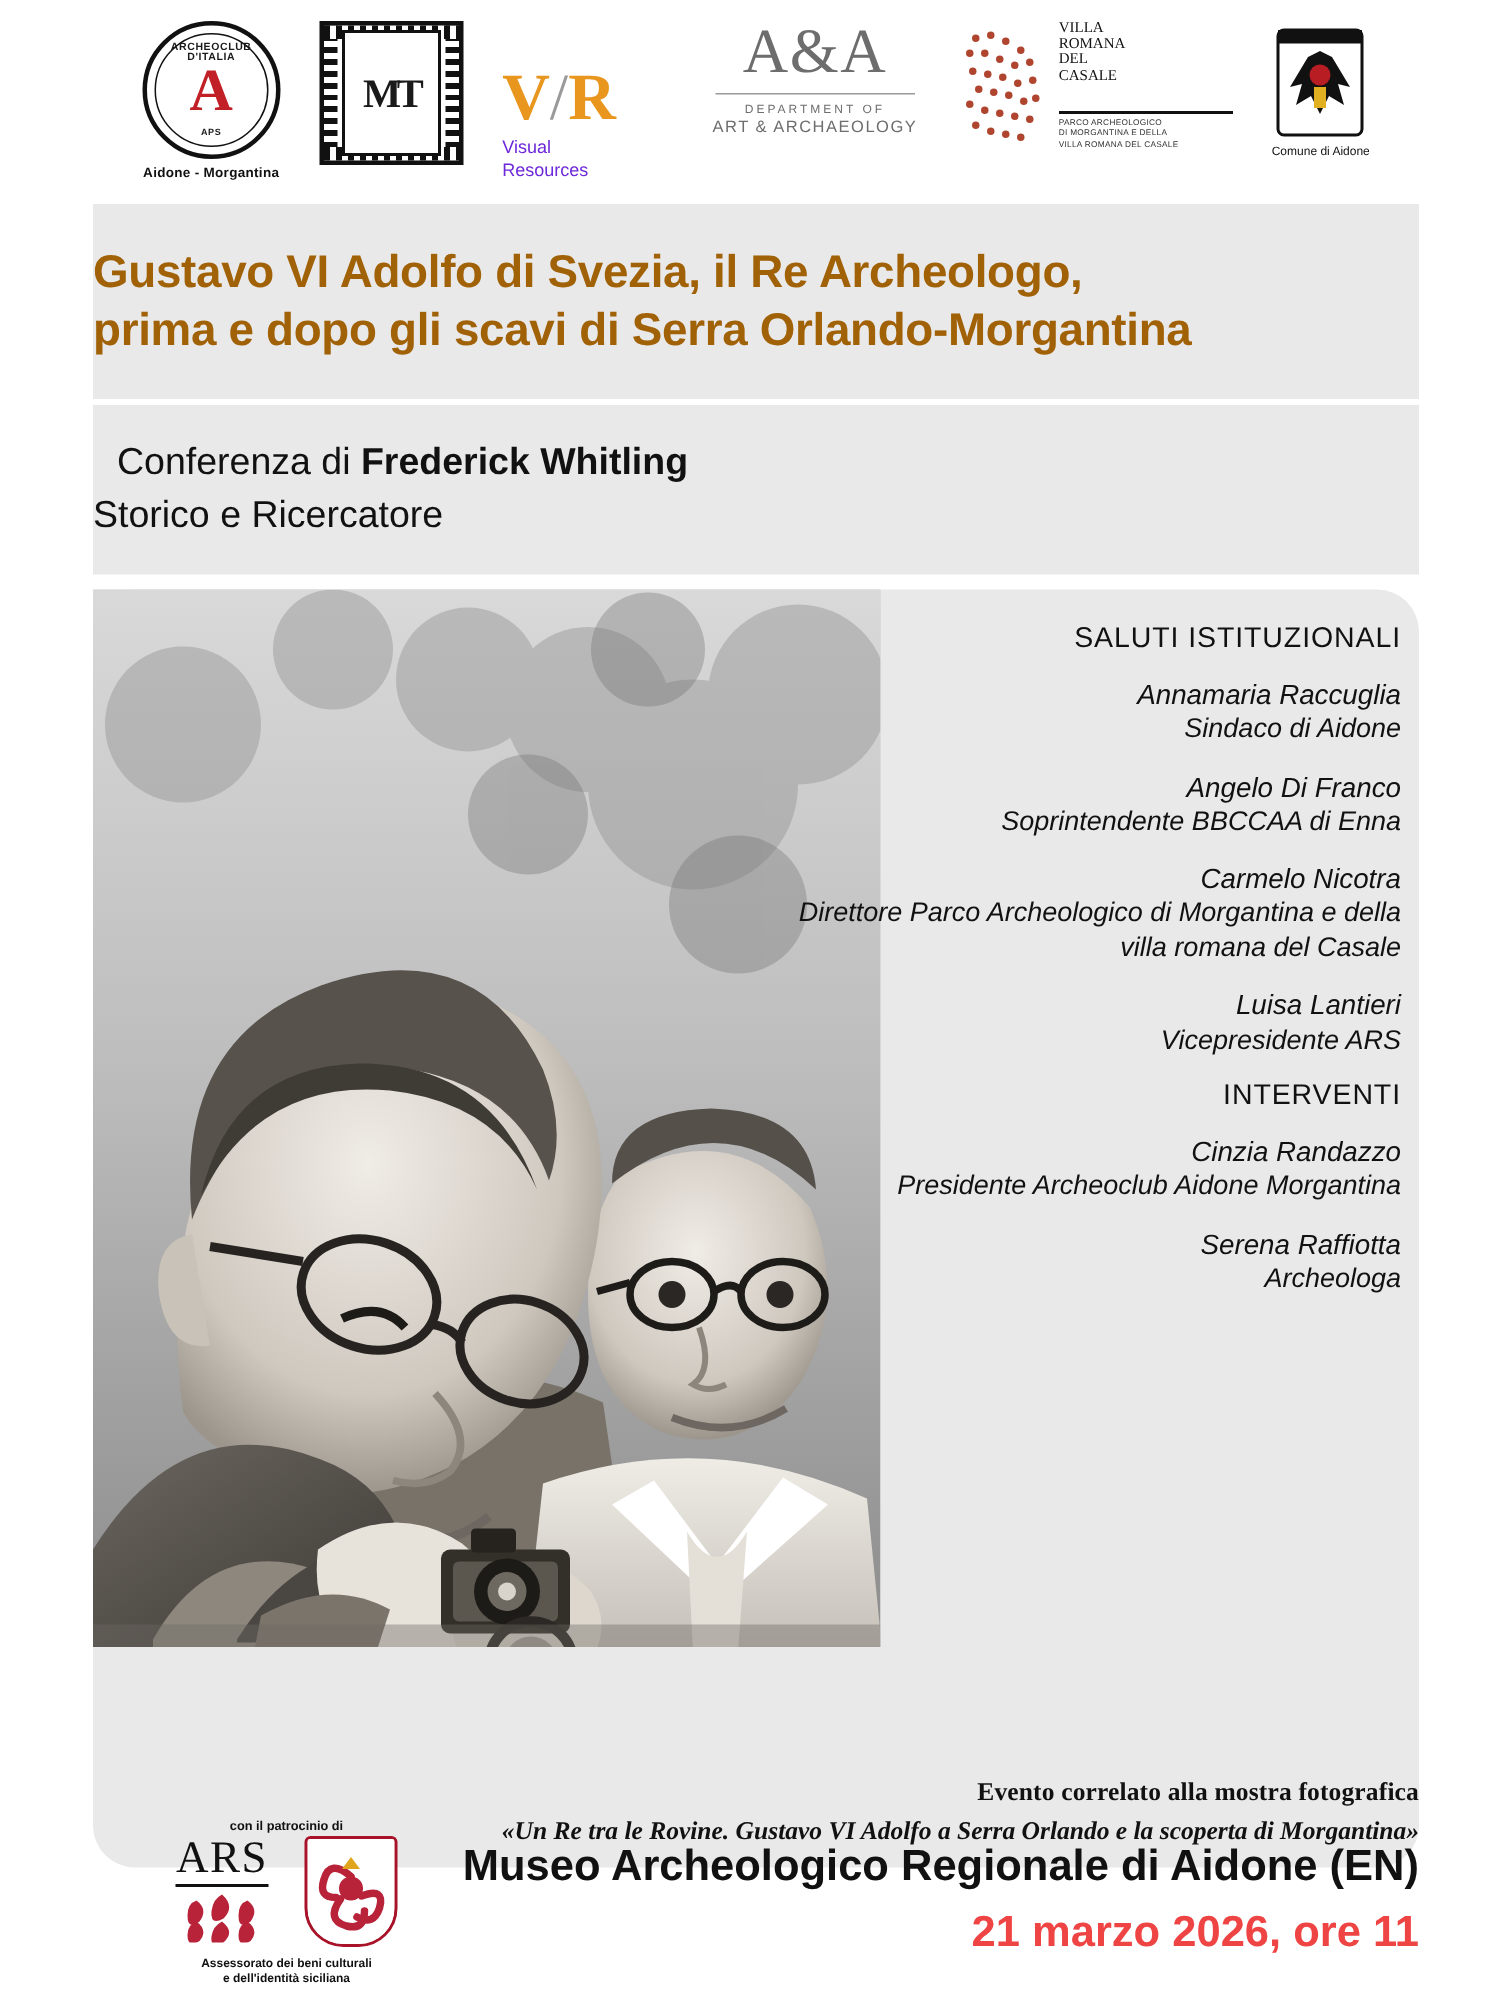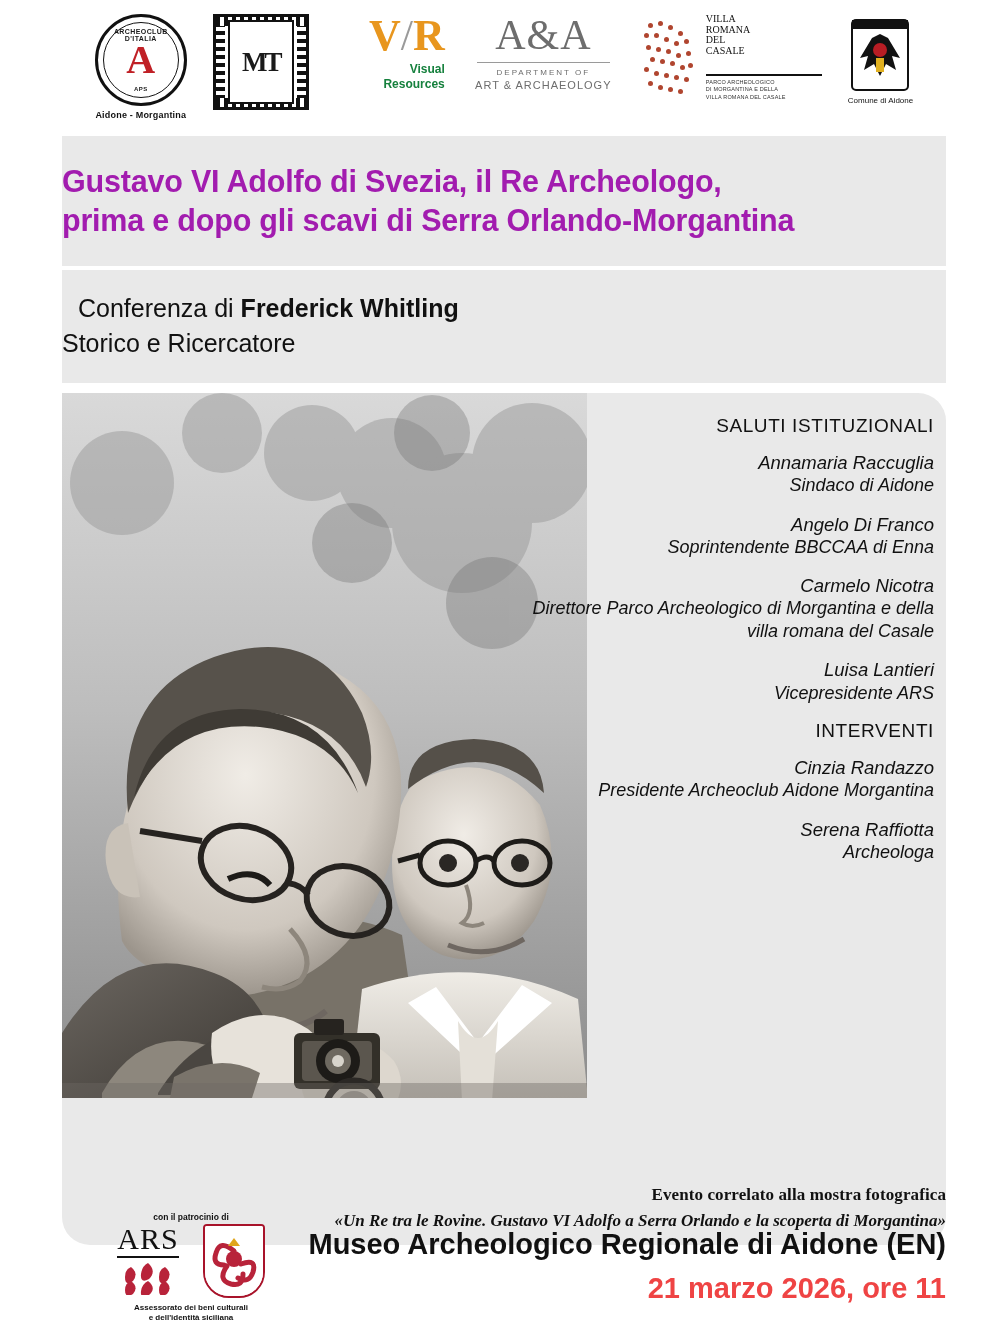--- a/index.html
+++ b/index.html
@@ -92,34 +92,34 @@
     background: #fff;
     border: 2px solid #111;
     box-sizing: border-box;
     display: flex; align-items: center; justify-content: center;
     font-family: "Liberation Serif", serif;
     font-size: 27px; font-weight: bold;
     letter-spacing: -3px;
   }
 
   
-  .vr-logo { text-align: right; width: 110px; }
+  .vr-logo { text-align: left; width: 110px; margin-top: 29px; }
   .vr-top {
     font-family: "Liberation Serif", serif;
     font-size: 44px; font-weight: bold; line-height: 1;
     color: #e8961e;
   }
   .vr-top .slash { color: #9a9a9a; font-weight: normal; }
   .vr-top .r { color: #e8961e; }
   .vr-sub {
-    color: #15803d;
+    color: #6d28d9;
     font-size: 12px;
     line-height: 1.25;
     margin-top: 4px;
-    font-weight: 700;
+    font-weight: 400;
   }
 
   
   .aa-logo { text-align: center; width: 145px; color: #6d6d6d; }
   .aa-top {
     font-family: "Liberation Serif", serif;
     font-size: 42px; line-height: 1; letter-spacing: 1px;
   }
   .aa-rule { height: 1px; background: #9a9a9a; margin: 6px 6px 5px 6px; }
   .aa-sub1 { font-size: 8px; letter-spacing: 2px; }
@@ -164,21 +164,21 @@
   .title-band {
     background: #e9e9e9;
     margin: 6px 62px 0 62px;
     padding: 26px 0 26px 0;
   }
   .title-line {
     font-size: 30.5px;
     font-weight: bold;
     line-height: 1.28;
     letter-spacing: -0.2px;
-    color: #a21caf;
+    color: #a16207;
   }
   .speaker-band {
     background: #e9e9e9;
     margin: 4px 62px 0 62px;
     padding: 22px 0 24px 0;
   }
   .speaker-line1 { font-size: 25px; line-height: 1.3; color: #111; padding-left: 16px; }
   .speaker-line1 b { font-weight: bold; }
   .speaker-line2 { font-size: 25px; line-height: 1.3; color: #111; margin-top: 2px; }
 

